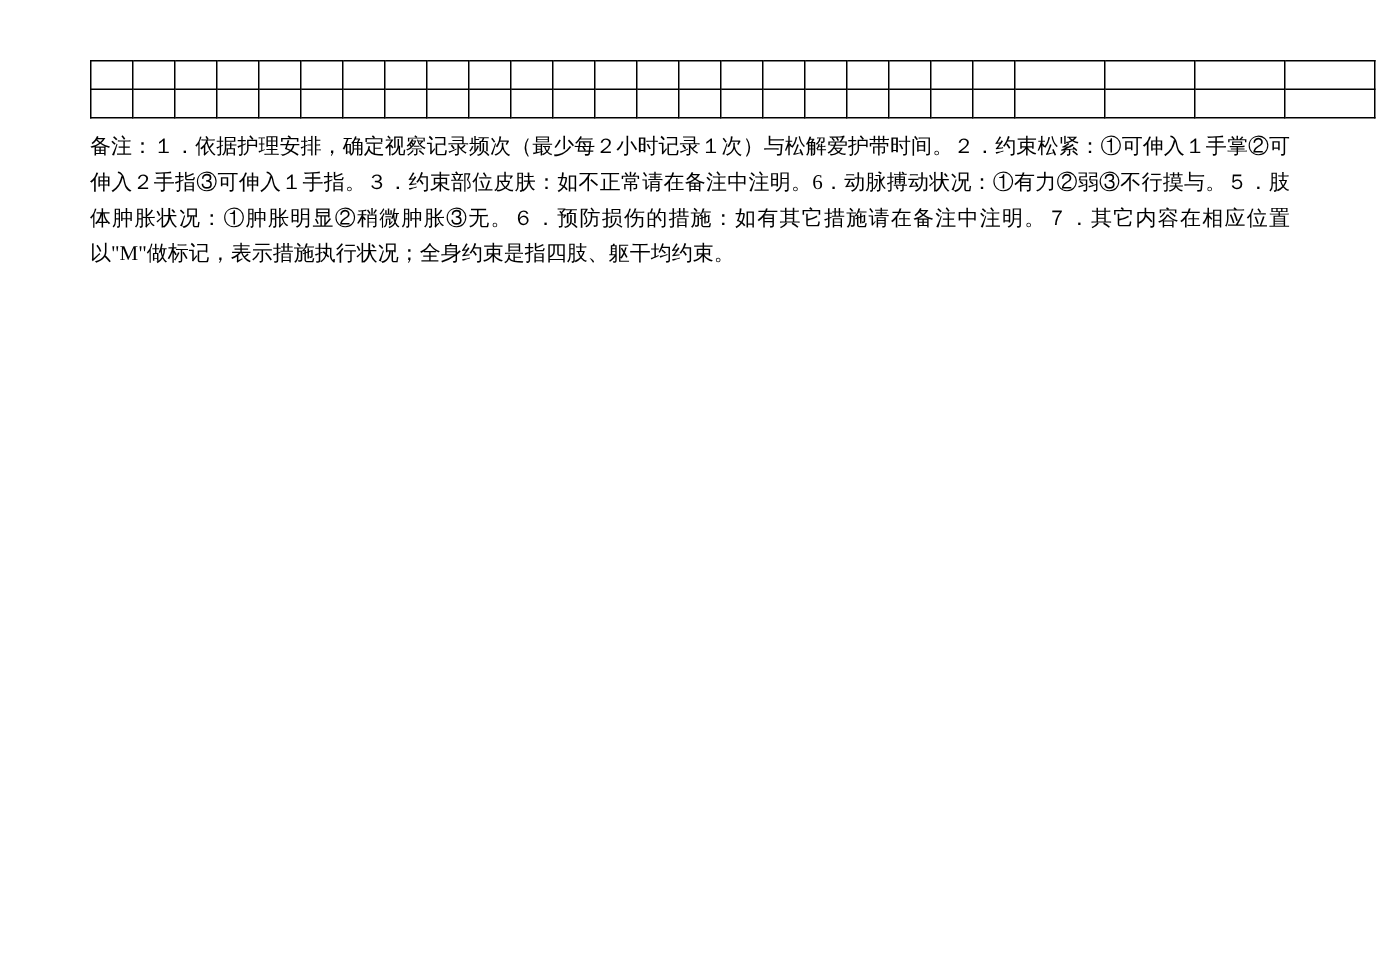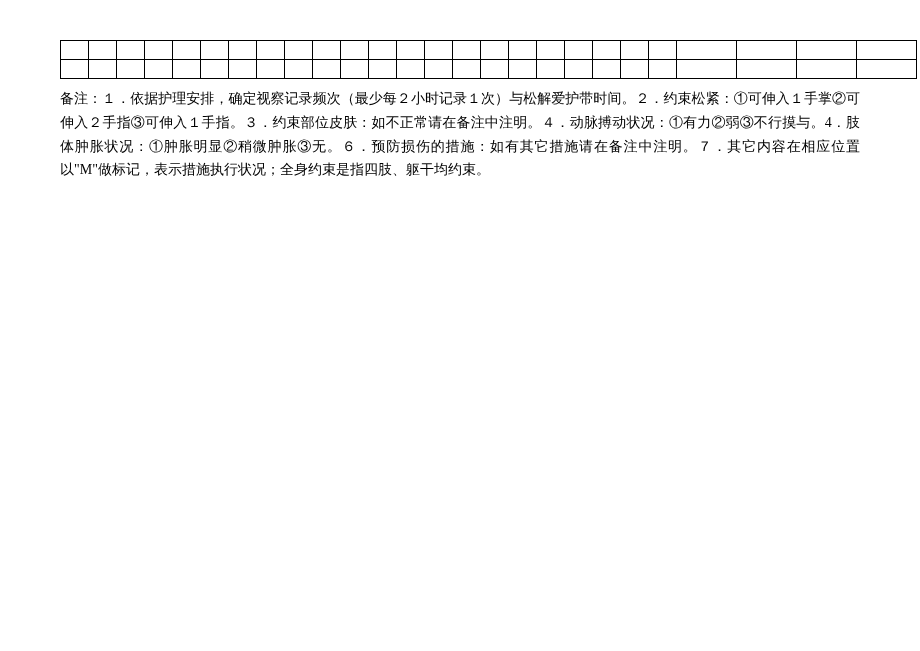--- a/index.html
+++ b/index.html
@@ -129,14 +129,14 @@
           <td></td>
           <td></td>
           <td></td>
           <td></td>
         </tr>
       </tbody>
   </table>
 </div>
 
 <p class="notes">
-  <span>备注：</span><span id="notes-items">１．依据护理安排，确定视察记录频次（最少每２小时记录１次）与松解爱护带时间。２．约束松紧：①可伸入１手掌②可伸入２手指③可伸入１手指。３．约束部位皮肤：如不正常请在备注中注明。４．动脉搏动状况：①有力②弱③不行摸与。4．肢体肿胀状况：①肿胀明显②稍微肿胀③无。６．预防损伤的措施：如有其它措施请在备注中注明。７．其它内容在相应位置以"M"做标记，表示措施执行状况；全身约束是指四肢、躯干均约束。</span>
+  <span>备注：</span><span id="notes-items">１．依据护理安排，确定视察记录频次（最少每２小时记录１次）与松解爱护带时间。２．约束松紧：①可伸入１手掌②可伸入２手指③可伸入１手指。３．约束部位皮肤：如不正常请在备注中注明。6．动脉搏动状况：①有力②弱③不行摸与。５．肢体肿胀状况：①肿胀明显②稍微肿胀③无。６．预防损伤的措施：如有其它措施请在备注中注明。７．其它内容在相应位置以"M"做标记，表示措施执行状况；全身约束是指四肢、躯干均约束。</span>
 </p>
 
 </body></html>

